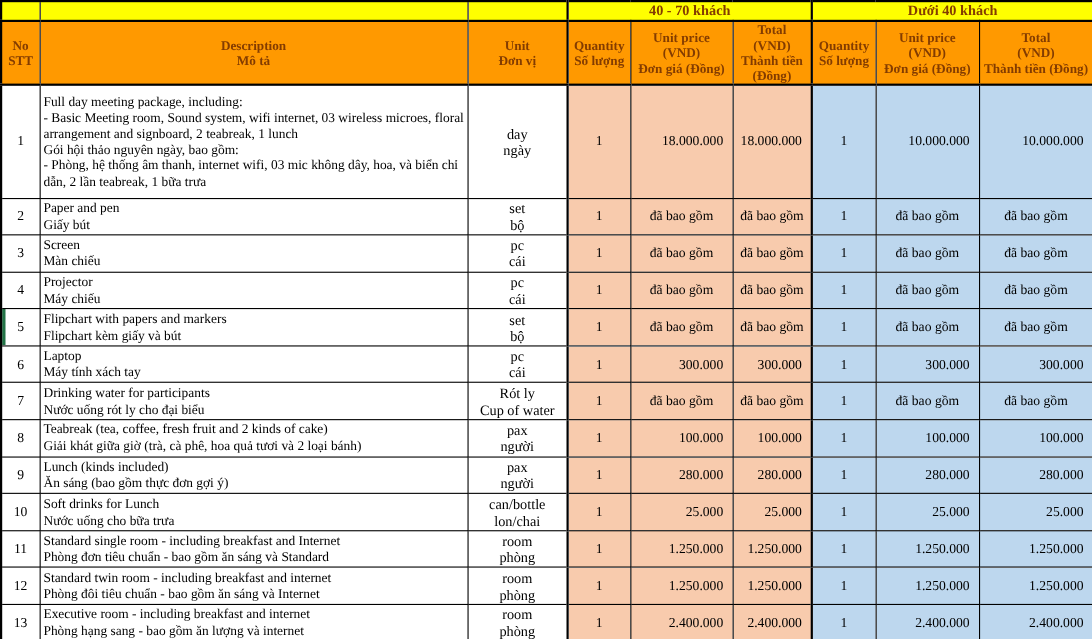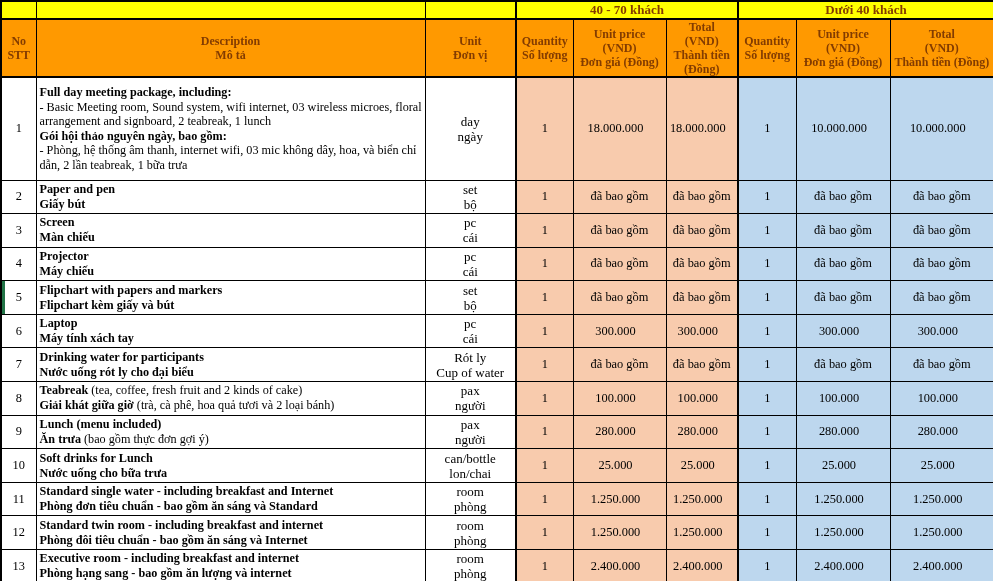--- a/index.html
+++ b/index.html
@@ -17,24 +17,24 @@
   tr.hdr td{background:#FF9900;color:#833C00;font-weight:bold;font-size:12px;
             line-height:14px;text-align:center;border-bottom:2px solid #000;}
   
   .gs{border-left:2px solid #000 !important;}
   
   tbody tr{height:33.6px;}
   tbody tr.r1{height:103px;}
   td.no{text-align:center;font-size:12.4px;}
   td.desc{padding:1px 2px 1px 3px;font-size:12.2px;line-height:15px;text-align:left;}
   tr.r1 td.desc{line-height:14.6px;}
-  td.desc .b{font-weight:bold;}
+  td.desc .b{font-weight:normal;}
   td.unit{text-align:center;font-size:13px;line-height:15px;}
   td.val{font-size:12.4px;}
-  td.num{text-align:center;padding-right:8px;}
+  td.num{text-align:right;padding-right:8px;}
   td.txt{text-align:center;}
   td.g1{background:#F8CBAD;}
   td.g2{background:#BDD7EE;}
   tr.green-left td:first-child{box-shadow:inset 3px 0 0 #217346;}
 </style>
 </head>
 <body>
 
 <div class="sheet">
   <table>
@@ -236,22 +236,22 @@
           <td class="val txt gs g1">1</td>
           <td class="val num g1">100.000</td>
           <td class="val num g1">100.000</td>
           <td class="val txt gs g2">1</td>
           <td class="val num g2">100.000</td>
           <td class="val num g2">100.000</td>
         </tr>
         <tr>
           <td class="no">9</td>
           <td class="desc">
-            <div><span class="b">Lunch (menu included)</span></div>
-            <div><span class="b">Ăn trưa</span><span> (bao gồm thực đơn gợi ý)</span></div>
+            <div><span class="b">Lunch (kinds included)</span></div>
+            <div><span class="b">Ăn sáng</span><span> (bao gồm thực đơn gợi ý)</span></div>
           </td>
           <td class="unit">
             <div>pax</div>
             <div>người</div>
           </td>
           <td class="val txt gs g1">1</td>
           <td class="val num g1">280.000</td>
           <td class="val num g1">280.000</td>
           <td class="val txt gs g2">1</td>
           <td class="val num g2">280.000</td>
@@ -270,21 +270,21 @@
           <td class="val txt gs g1">1</td>
           <td class="val num g1">25.000</td>
           <td class="val num g1">25.000</td>
           <td class="val txt gs g2">1</td>
           <td class="val num g2">25.000</td>
           <td class="val num g2">25.000</td>
         </tr>
         <tr>
           <td class="no">11</td>
           <td class="desc">
-            <div><span class="b">Standard single water - including breakfast and Internet</span></div>
+            <div><span class="b">Standard single room - including breakfast and Internet</span></div>
             <div><span class="b">Phòng đơn tiêu chuẩn - bao gồm ăn sáng và Standard</span></div>
           </td>
           <td class="unit">
             <div>room</div>
             <div>phòng</div>
           </td>
           <td class="val txt gs g1">1</td>
           <td class="val num g1">1.250.000</td>
           <td class="val num g1">1.250.000</td>
           <td class="val txt gs g2">1</td>

